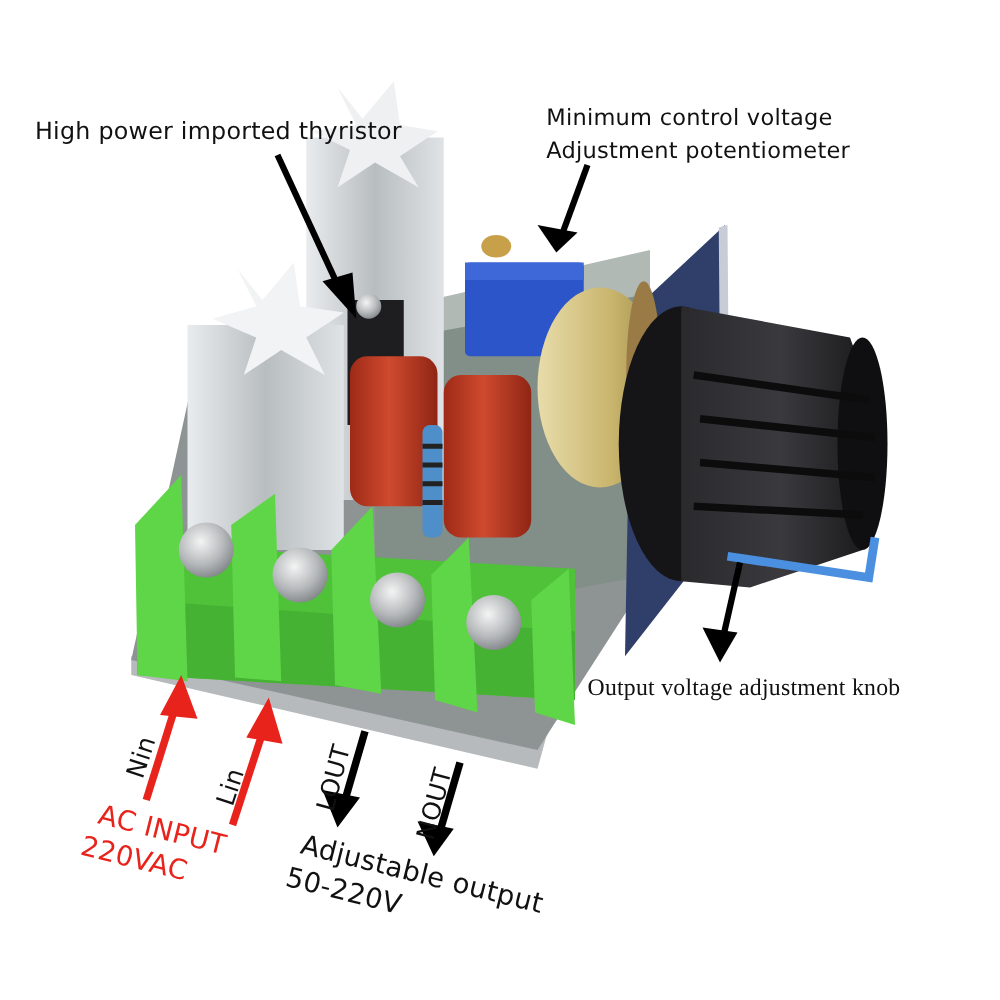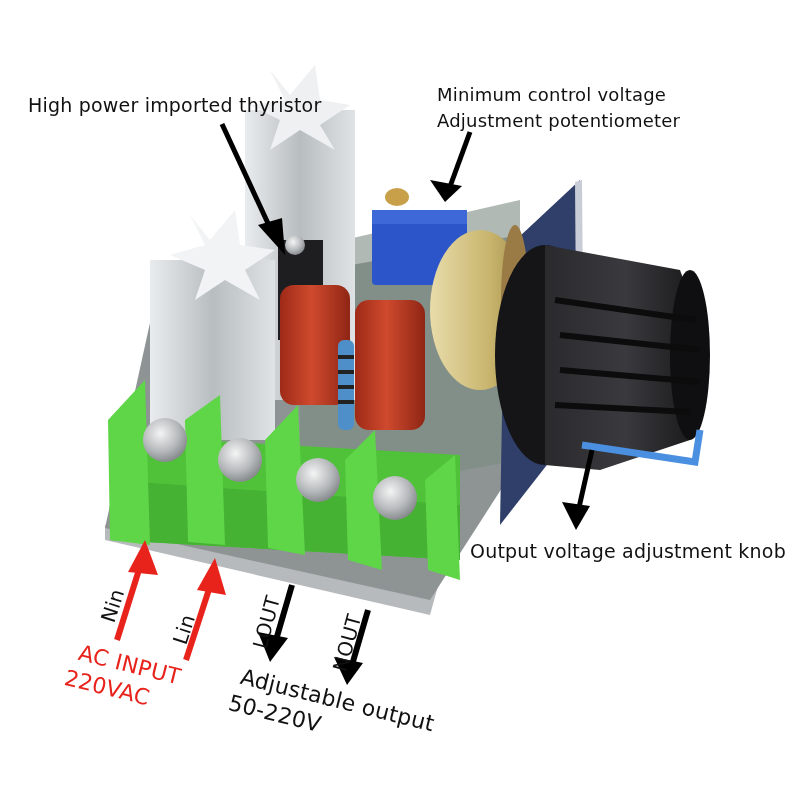--- a/index.html
+++ b/index.html
@@ -138,21 +138,21 @@
   <g stroke="#000" stroke-width="6" fill="#000">
     <line x1="368" y1="610" x2="352" y2="665"></line>
     <polygon points="334,657 347,685 363,663" stroke="none"></polygon>
   </g>
 </svg>
 
 
 <div class="lbl" style="left:28px;top:94px;font-size:19px;">High power imported thyristor</div>
 <div class="lbl" style="left:437px;top:110px;">Adjustment potentiometer</div>
 <div class="lbl" style="left:437px;top:84px;">Minimum control voltage</div>
-<div class="lbl" style="left:470px;top:540px;font-size:19px;">Output voltage adjustment knob</div>
+<div class="lbl" style="left:470px;top:540px;font-size:19px;font-family:Liberation Serif, serif;">Output voltage adjustment knob</div>
 
 <div class="lbl rot" style="left:96px;top:618px;font-size:20px;transform:rotate(-72deg);">Nin</div>
 <div class="lbl rot" style="left:168px;top:640px;font-size:20px;transform:rotate(-72deg);">Lin</div>
 <div class="lbl rot" style="left:248px;top:645px;font-size:20px;transform:rotate(-75deg);">LOUT</div>
 <div class="lbl rot" style="left:328px;top:668px;font-size:20px;transform:rotate(-75deg);">NOUT</div>
 
 <div class="lbl red rot" style="left:82px;top:640px;font-size:22px;transform:rotate(14deg);">AC INPUT</div>
 <div class="lbl red rot" style="left:68px;top:665px;font-size:22px;transform:rotate(14deg);">220VAC</div>
 
 <div class="lbl rot" style="left:244px;top:664px;font-size:22px;transform:rotate(14deg);">Adjustable output</div>

